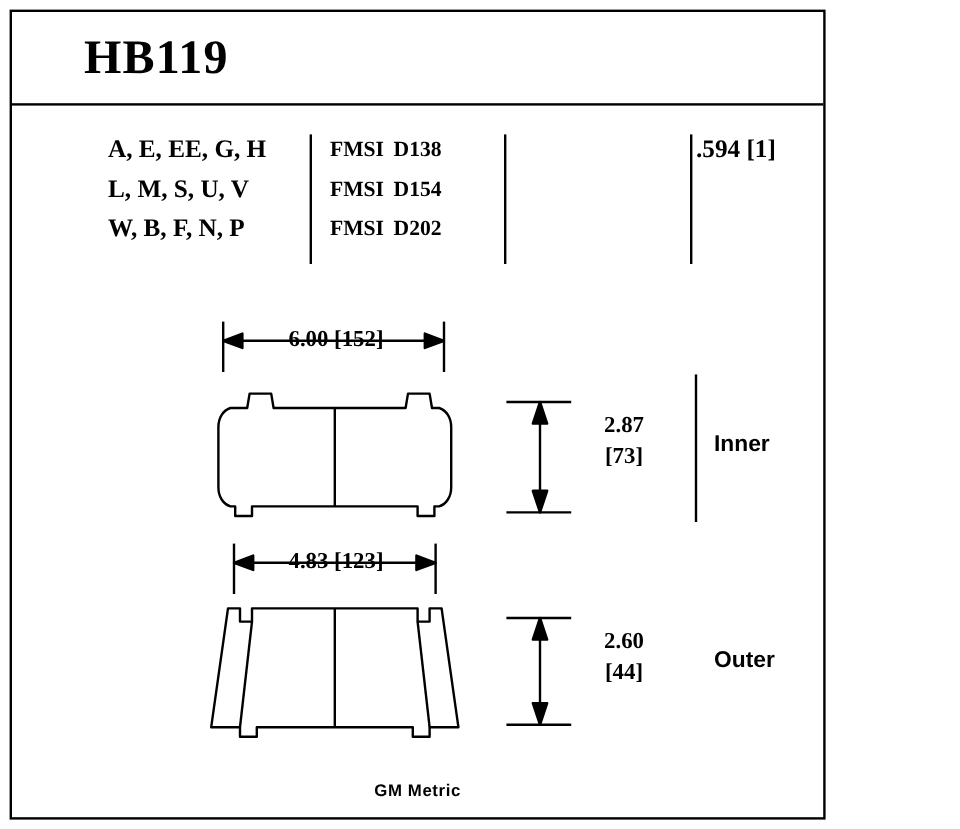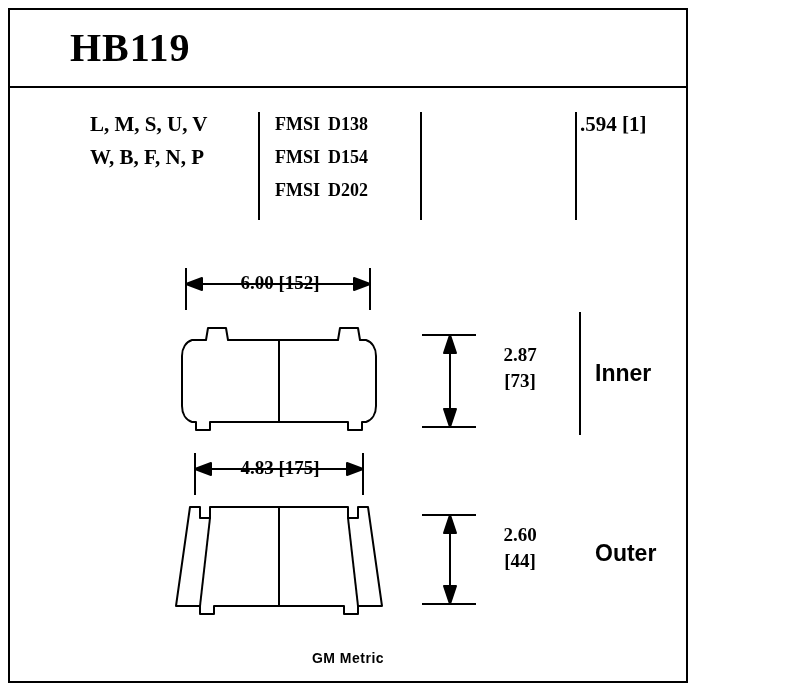--- a/index.html
+++ b/index.html
@@ -90,21 +90,21 @@
   .dim-text {
     position: absolute;
     font-size: 19px;
     font-weight: bold;
     font-family: "Liberation Serif", serif;
     white-space: pre-line;
     text-align: center;
   }
   .side-label {
     position: absolute;
-    font-size: 23px;
+    font-size: 19px;
     font-weight: bold;
     font-family: "Liberation Sans", sans-serif;
   }
   .footer {
     position: absolute;
     left: 0;
     right: 0;
     top: 640px;
     text-align: center;
     font-size: 14px;
@@ -117,20 +117,21 @@
 <body>
 
 <div class="sheet">
 
   <div class="part-number">HB119</div>
   <div class="title-rule"></div>
 
   <div class="spec">
 
     <div class="col compounds">
+      <div>A, E, EE, G, H</div>
       <div>L, M, S, U, V</div>
       <div>W, B, F, N, P</div>
     </div>
 
     <div class="vrule" style="left:178px; height:108px;"></div>
 
     <div class="col fmsi">
       <div>
         <span class="fmsi-label">FMSI</span><span>D138</span>
       </div>
@@ -219,20 +220,20 @@
           <polygon points="440,594 434,576 446,576" fill="#000"></polygon>
         </g>
       </g>
     </svg>
 
     <div class="dim-text" style="left:196px; top:262px; width:148px;">6.00 [152]</div>
     <div class="dim-text" style="left:470px; top:332px; width:80px; line-height:26px;">2.87
 [73]</div>
     <div class="side-label" style="left:585px; top:350px;">Inner</div>
 
-    <div class="dim-text" style="left:196px; top:447px; width:148px;">4.83 [175]</div>
+    <div class="dim-text" style="left:196px; top:447px; width:148px;">4.83 [123]</div>
     <div class="dim-text" style="left:470px; top:512px; width:80px; line-height:26px;">2.60
 [44]</div>
     <div class="side-label" style="left:585px; top:530px;">Outer</div>
   </div>
 
   <div class="footer">GM Metric</div>
 </div>
 
 </body></html>

